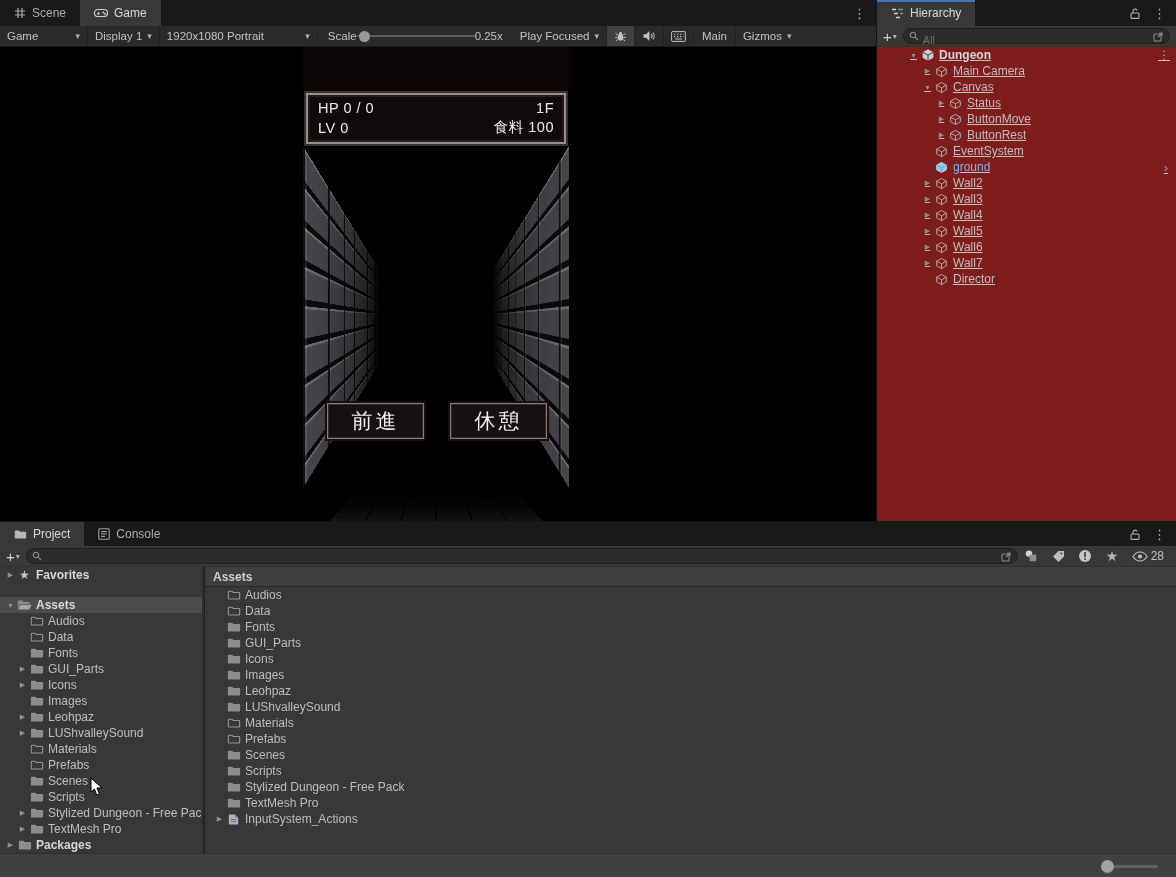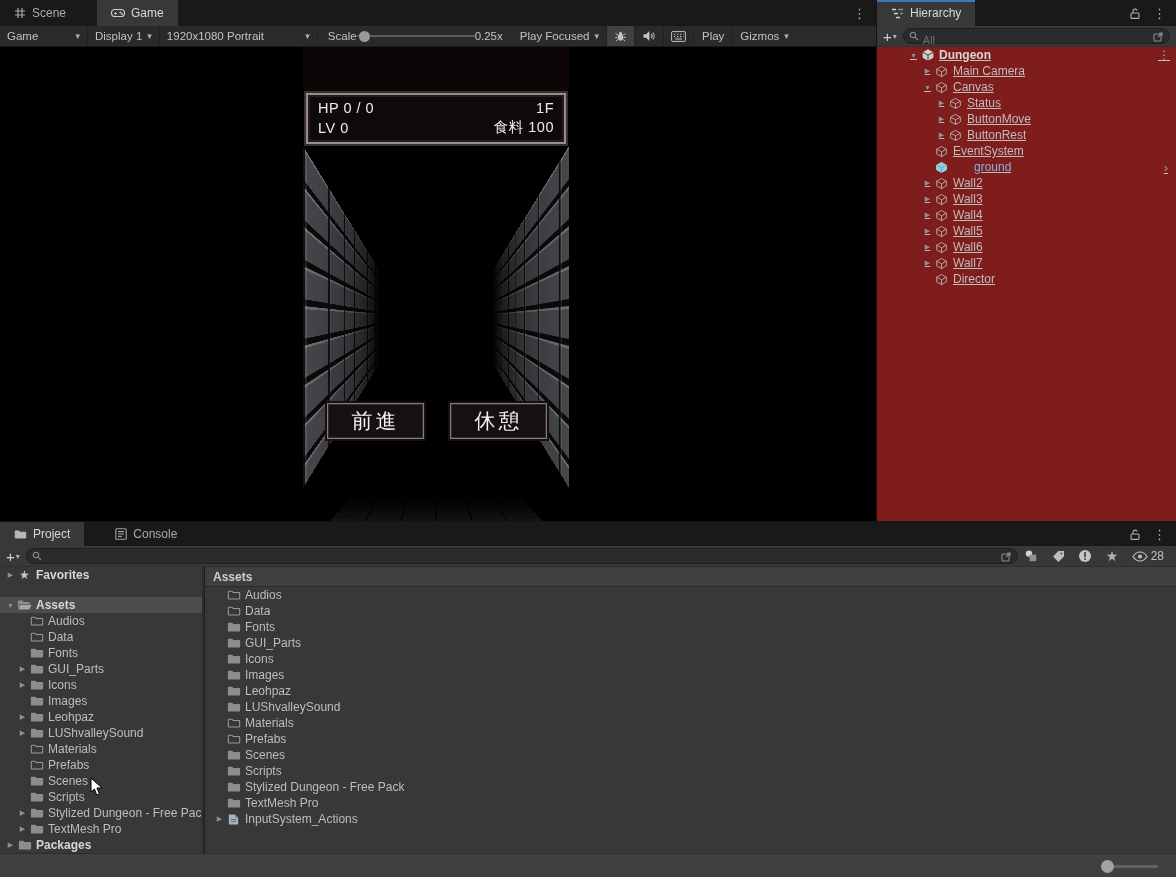--- a/index.html
+++ b/index.html
@@ -1,20 +1,20 @@
 <!DOCTYPE html>
 <html><head>
 <meta charset="utf-8">
 <style>
   html,body{margin:0;padding:0;background:#282828;width:1176px;height:877px;overflow:hidden;
     font-family:"Liberation Sans",sans-serif;-webkit-font-smoothing:antialiased;}
   *{box-sizing:border-box;}
   .abs{position:absolute;}
   
-  .tabstrip{display:flex;align-items:stretch;background:#191919;height:26px;position:relative;gap:17px;}
+  .tabstrip{display:flex;align-items:stretch;background:#191919;height:26px;position:relative;}
   .tab{display:flex;align-items:center;gap:6px;padding:0 14px;color:#aaa;font-size:12px;position:relative;}
   .tab.active{background:#383838;color:#d8d8d8;}
   .tab.active.focused::before{content:"";position:absolute;left:0;top:0;right:0;height:2px;background:#3e79bb;}
   .strip-right{margin-left:auto;display:flex;align-items:center;gap:12px;padding-right:10px;color:#b0b0b0;}
   .kebab{font-size:13px;color:#b6b6b6;line-height:1;cursor:default;}
   
   #game-panel{left:0;top:0;width:876px;height:521px;background:#000;}
   #game-toolbar{display:flex;align-items:center;height:21px;background:#2a2a2a;border-bottom:1px solid #191919;
     color:#c2c2c2;font-size:11.5px;}
   .dd{display:flex;align-items:center;gap:5px;padding:0 7px;height:100%;border-right:1px solid #222;}
@@ -68,21 +68,21 @@
   .arrow{width:13px;flex:0 0 13px;font-size:7px;color:#909090;text-align:center;}
   .hrow[data-arrow="right"] .arrow::before,.prow[data-arrow="right"] .arrow::before,.arow[data-arrow="right"] .arrow::before{content:"▶";}
   .hrow[data-arrow="down"] .arrow::before,.prow[data-arrow="down"] .arrow::before{content:"▼";}
   .icon{width:15px;flex:0 0 15px;display:flex;align-items:center;justify-content:center;margin-right:4px;}
   .icon .ic{display:none;}
   [data-icon="unity"] .ic-unity,[data-icon="cube"] .ic-cube,[data-icon="cube-blue"] .ic-cubeblue,
   [data-icon="star"] .ic-star,[data-icon="folder"] .ic-folder,[data-icon="folder-open"] .ic-folderopen,
   [data-icon="folder-outline"] .ic-folderoutline,[data-icon="asset"] .ic-asset{display:block;}
   .label{overflow:hidden;}
   .f-bold .label{font-weight:bold;color:#d6d6d6;}
-  .f-prefab .label{color:#7db3e8;margin-left:21px;}
+  .f-prefab .label{color:#7db3e8;}
   .f-selected{background:#4c4c4c;}
   .row-kebab,.row-chevron{display:none;margin-left:auto;color:#a8a8a8;}
   .f-kebab .row-kebab{display:block;font-size:12px;}
   .f-chevron .row-chevron{display:block;font-size:13px;color:#9a9a9a;padding-right:2px;}
   .spacer14{height:14px;}
   
   #proj-panel{left:0;top:521px;width:1176px;height:356px;background:#383838;border-top:1px solid #141414;}
   #proj-panel .tabstrip{height:24px;}
   #proj-toolbar{display:flex;align-items:center;height:21px;background:#383838;padding:0 6px;border-bottom:1px solid #2e2e2e;}
   #proj-search{width:322px;margin-left:auto;}
@@ -162,21 +162,21 @@
           <path d="M9.2 4a3 3 0 010 4M10.8 2.6a5 5 0 010 6.8" stroke="#c4c4c4" stroke-width="1.1" fill="none"></path>
         </svg>
     </div>
     <div class="tbtn icon-btn">
       <svg width="15" height="11" viewBox="0 0 15 11">
           <rect x=".6" y=".6" width="13.8" height="9.8" rx="1" fill="none" stroke="#c4c4c4" stroke-width="1"></rect>
           <path d="M3 3.2h1.4M6 3.2h1.4M9 3.2h1.4M12 3.2h.6M3 5.6h1.4M6 5.6h1.4M9 5.6h1.4M12 5.6h.6M4 8h7" stroke="#c4c4c4" stroke-width="1.1"></path>
         </svg>
     </div>
     <div class="tbtn">
-      <span>Play</span>
+      <span>Main</span>
     </div>
     <div class="dd" style="border-right:none">
       <span>Gizmos</span>
     </div>
   </div>
 
   <div id="viewport" class="abs">
     <div id="hud">
       <div class="hud-row">
         <span>HP 0 / 0</span>

